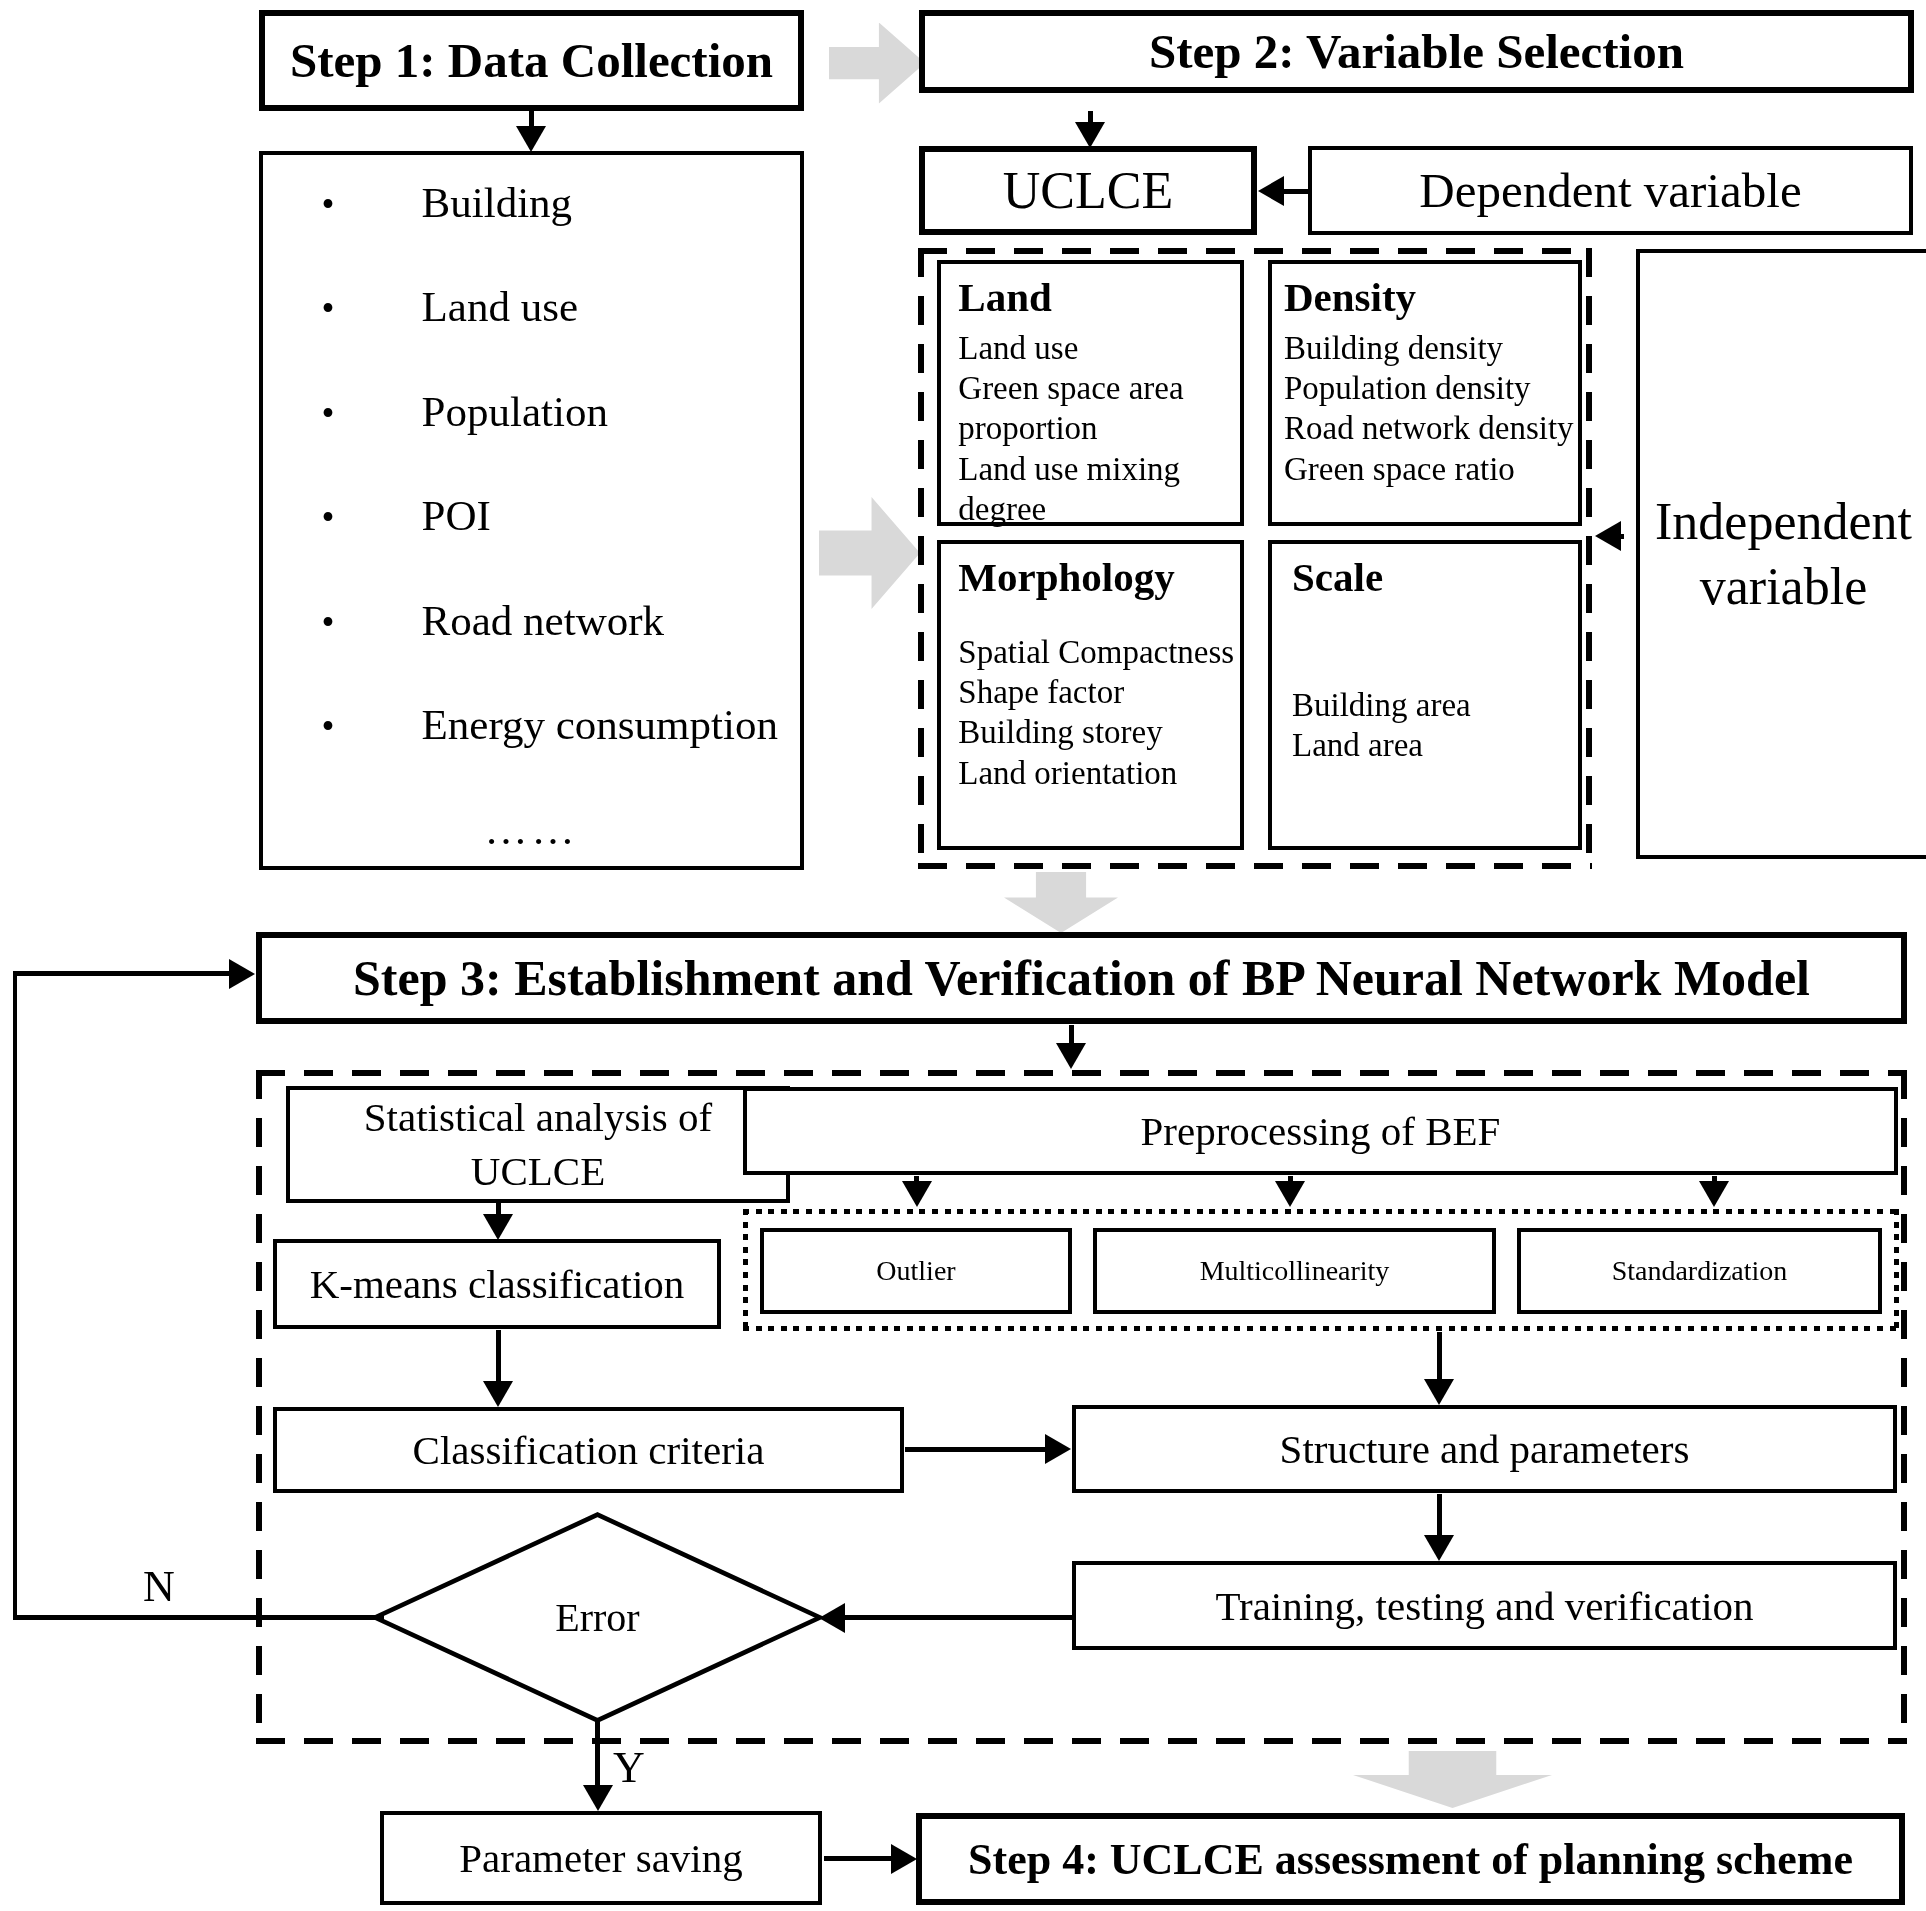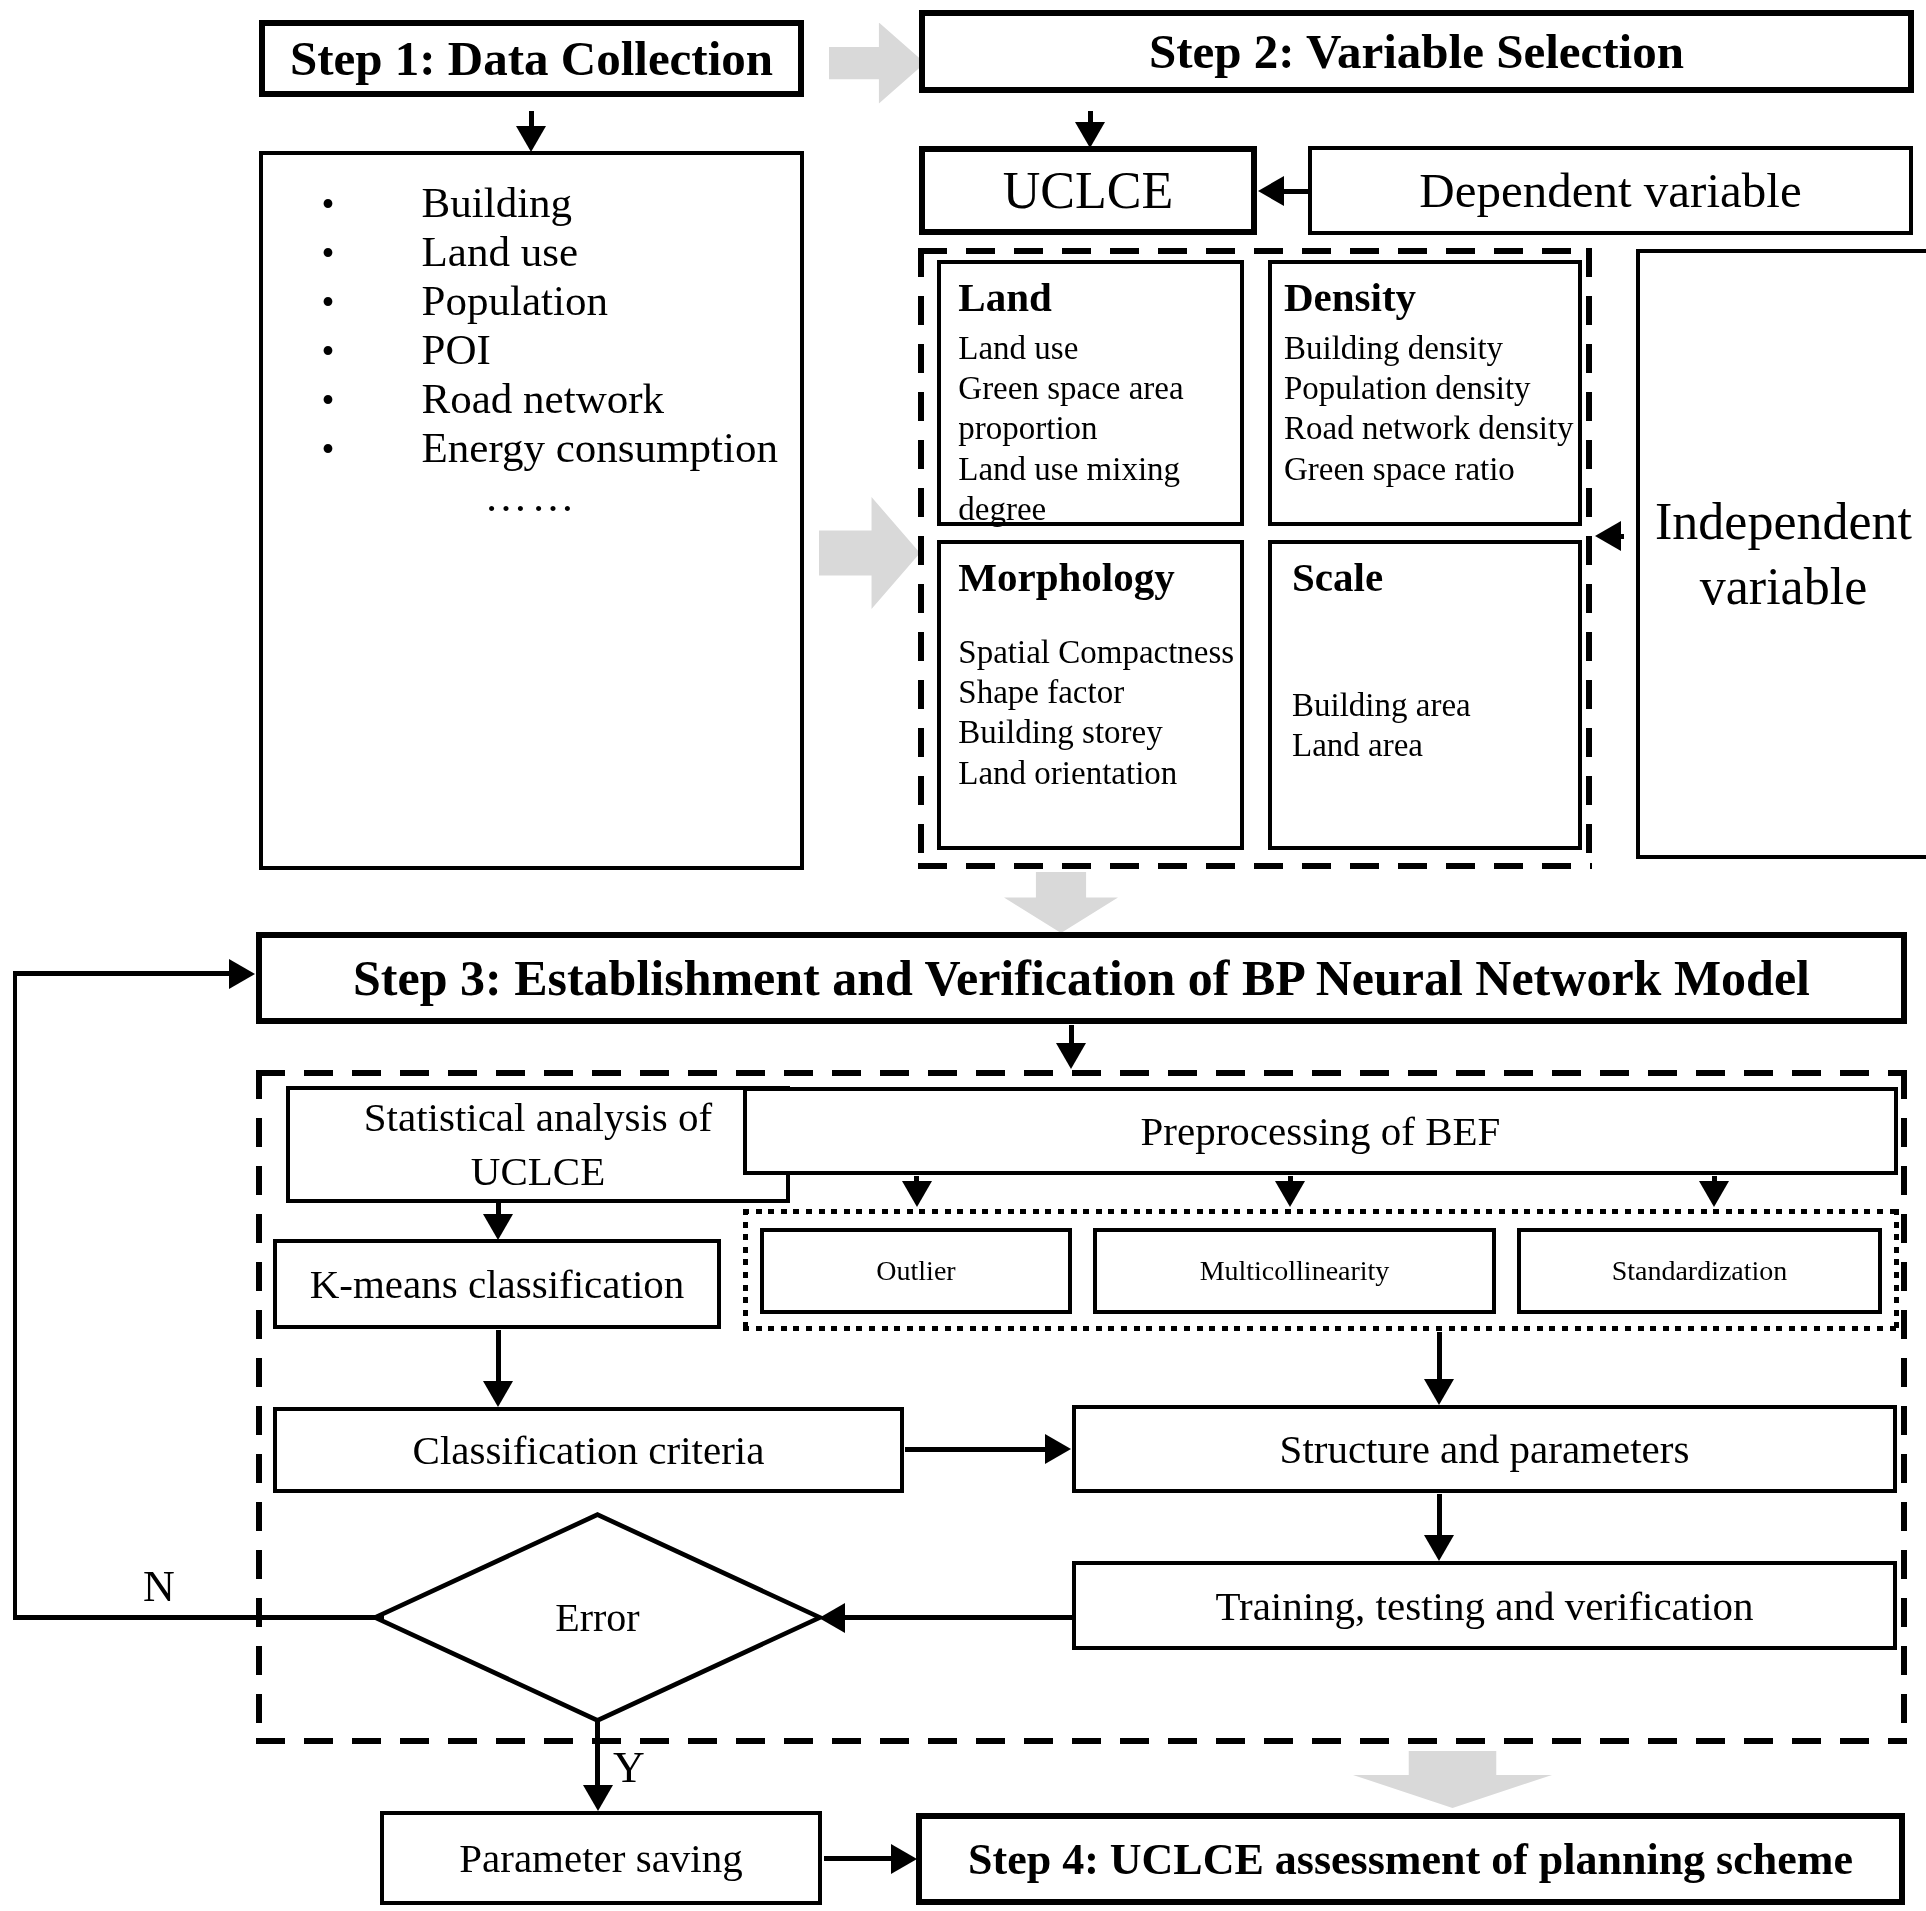--- a/index.html
+++ b/index.html
@@ -43,21 +43,21 @@
   }
   
   .cat { flex-direction:column; align-items:flex-start; justify-content:flex-start;
          text-align:left; padding:4px 2.7px 0 17.3px; }
   .cat-title { font-weight:bold; font-size:41px; margin:5.3px 0 6.6px 0; }
   .cat-items { font-size:33px; line-height:1.22; }
   .cat-items div { margin:0; }
   .gap-md { margin-top:24px; }
   .gap-lg { margin-top:77px; }
   
-  .dlist { flex-direction:column; align-items:stretch; justify-content:flex-start;
+  .dlist { flex-direction:column; align-items:stretch; justify-content:space-between;
            text-align:left; padding:22.6px 6.6px 12px 6.6px; font-size:43px; }
   .li { padding-left:52px; }
   .li::before { content:"\2022"; display:inline-block; width:100px; font-size:37px; }
   .li-center { text-align:center; letter-spacing:4px; }
   
   .hline,.vline { position:absolute; background:#000; }
   .hline { height:4.7px; } .vline { width:4.7px; }
   .ah { position:absolute; width:0; height:0; }
   .ah-down  { border-left:15.3px solid transparent; border-right:15.3px solid transparent; border-top:26.6px solid #000; }
   .ah-left  { border-top:15.3px solid transparent; border-bottom:15.3px solid transparent; border-right:26.6px solid #000; }
@@ -68,21 +68,21 @@
   .g-down  { clip-path:polygon(28% 0%,72% 0%,72% 42%,100% 42%,50% 100%,0% 42%,28% 42%); }
   .lbl { position:absolute; font-size:44px; }
   .err-lbl { position:absolute; font-size:40px; display:flex; align-items:center; justify-content:center; }
   svg.diamond { position:absolute; overflow:visible; }
 </style>
 </head>
 <body>
 
 <div id="canvas">
 
-  <div class="box thick step-title" style="left:259px;top:20px;width:545px;height:77px;">Step 1: Data Collection</div>
+  <div class="box thick step-title" style="left:259px;top:10px;width:545px;height:101px;">Step 1: Data Collection</div>
 
   <div class="garrow g-right" style="left:829px;top:22.6px;width:96px;height:81px;"></div>
 
   <div class="box thick step-title" style="left:919px;top:10px;width:995px;height:83px;">Step 2: Variable Selection</div>
 
   <div class="vline" style="left:529px;top:111px;height:20px;"></div>
   <div class="ah ah-down" style="left:516px;top:126px;"></div>
 
   <div class="vline" style="left:1088px;top:111px;height:14.6px;"></div>
   <div class="ah ah-down" style="left:1075px;top:122px;"></div>

